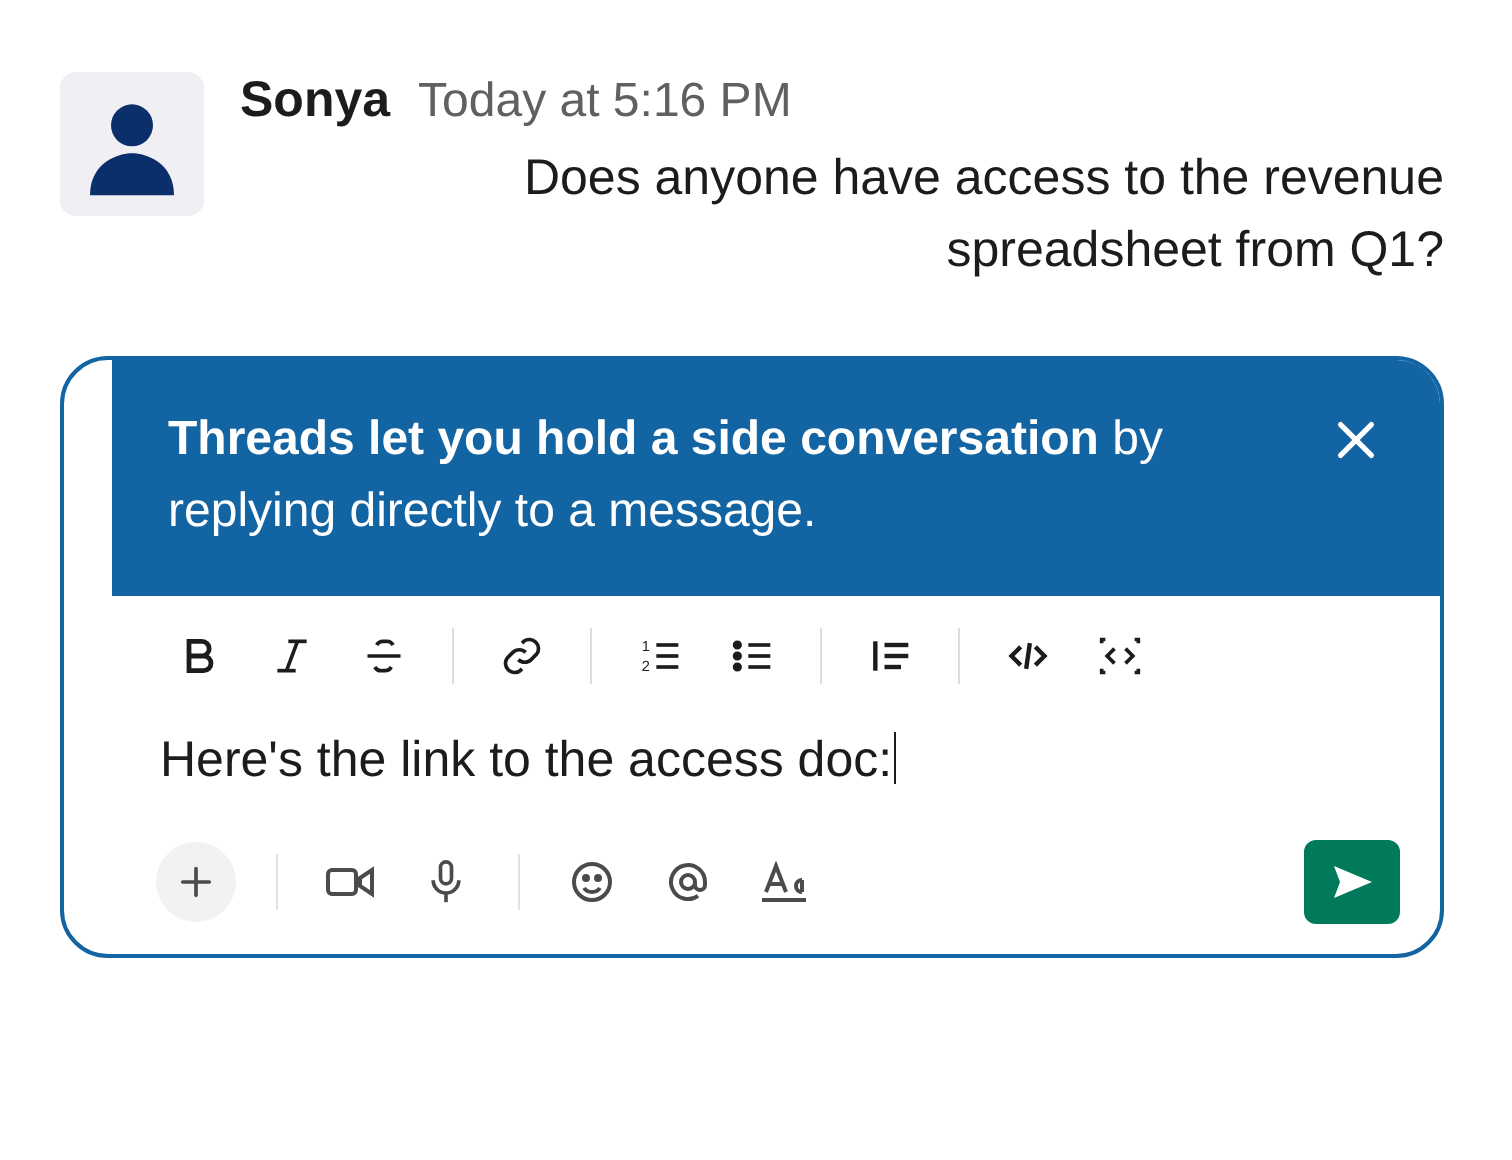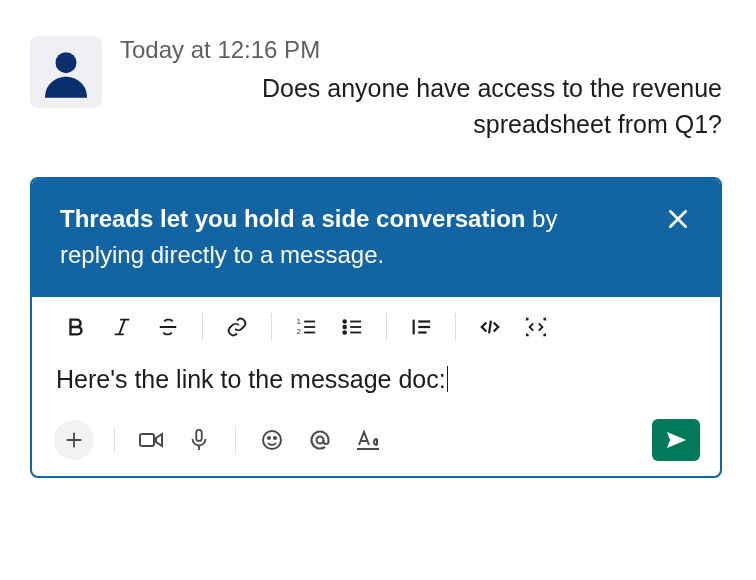--- a/index.html
+++ b/index.html
@@ -34,22 +34,23 @@
   .msg-body { flex: 1; }
   .msg-head { display: flex; align-items: baseline; gap: 14px; }
   .msg-user { font-weight: 800; font-size: 25px; }
   .msg-time { color: var(--text-gray); font-size: 24px; }
   .msg-text { font-size: 25px; line-height: 1.45; margin-top: 6px; text-align: right; }
 
   
   .composer {
     margin-top: 34px;
     border: 2px solid var(--blue-banner);
-    border-radius: 8px;
+    border-radius: 24px;
     overflow: hidden;
+    padding-left: 24px;
   }
 
   
   .banner {
     background: var(--blue-banner);
     color: #fff;
     padding: 22px 26px 24px 28px;
     font-size: 24px;
     line-height: 1.5;
     display: flex; align-items: flex-start;
@@ -128,21 +129,22 @@
 
 <div class="msg">
   <div class="avatar">
     <svg viewBox="0 0 48 48">
       <circle cx="24" cy="16" r="9" fill="#0b2f6b"></circle>
       <path d="M6 46 C6 32 18 28 24 28 C30 28 42 32 42 46 Z" fill="#0b2f6b"></path>
     </svg>
   </div>
   <div class="msg-body">
     <div class="msg-head">
-      <span class="msg-time">Today at 12:16 PM</span>
+      <span class="msg-user">Sonya</span>
+      <span class="msg-time">Today at 5:16 PM</span>
     </div>
     <div class="msg-text">Does anyone have access to the revenue spreadsheet from Q1?</div>
   </div>
 </div>
 
 <div class="composer">
 
   <div class="banner">
     <div class="banner-text">
       <span class="bold">Threads let you hold a side conversation</span><span> by replying directly to a message.</span>
@@ -225,21 +227,21 @@
           <polyline points="16,8 20,12 16,16"></polyline>
         <path d="M5 3 H3 V5"></path>
           <path d="M21 3 H23 V5"></path>
           <path d="M3 19 V21 H5"></path>
           <path d="M23 19 V21 H21"></path>
       </svg>
     </div>
   </div>
 
   <div class="input-area">
-    <span>Here's the link to the message doc:</span><span class="cursor"></span>
+    <span>Here's the link to the access doc:</span><span class="cursor"></span>
   </div>
 
   <div class="bottom-bar">
     <div class="plus-btn">
       <svg width="20" height="20" viewBox="0 0 24 24" stroke="currentColor" stroke-width="2.2" stroke-linecap="round">
         <line x1="12" y1="4" x2="12" y2="20"></line>
           <line x1="4" y1="12" x2="20" y2="12"></line>
       </svg>
     </div>
     <div class="bottom-sep"></div>

